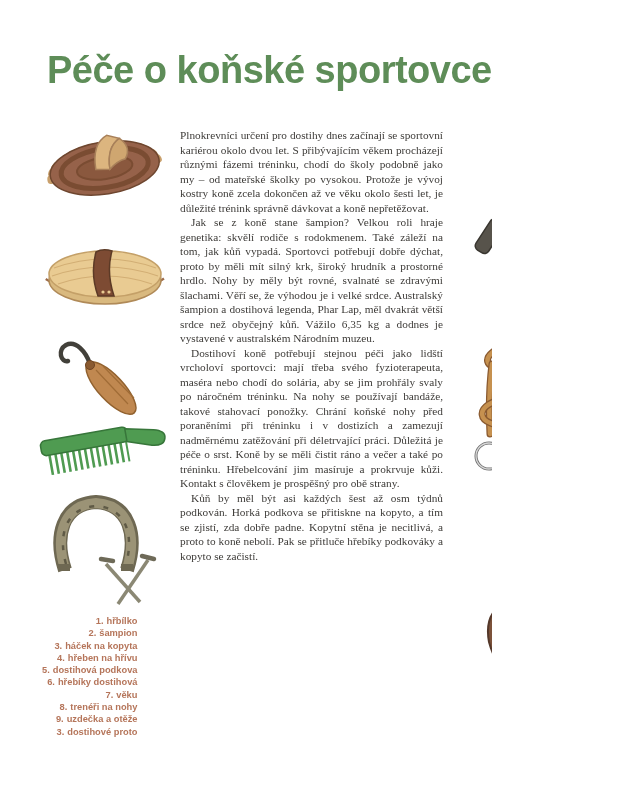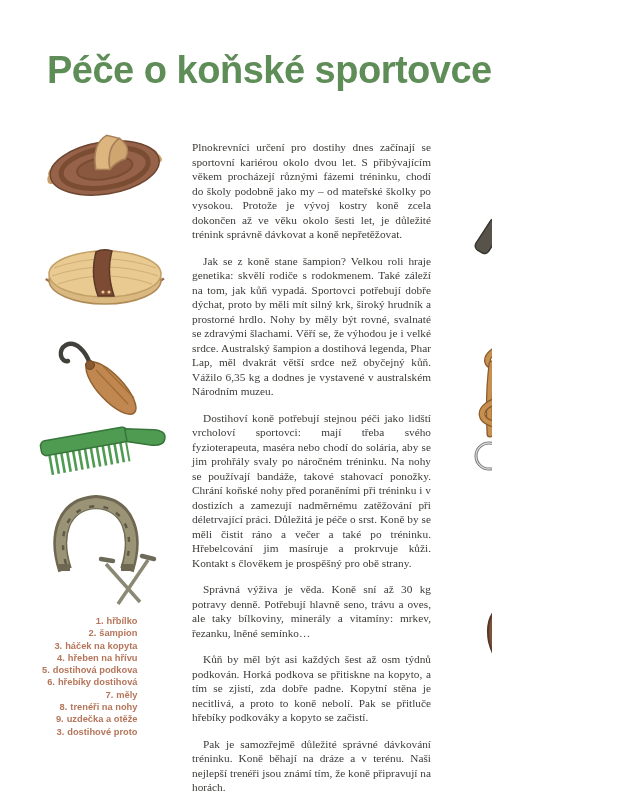--- a/index.html
+++ b/index.html
@@ -3,21 +3,21 @@
 <meta charset="utf-8">
 <style>
   html,body{margin:0;padding:0;background:#ffffff;}
   .page{position:relative;width:492px;height:800px;background:#ffffff;overflow:hidden;
         font-family:"Liberation Serif", serif;color:#3d3b38;text-decoration:underline;}
   .title{position:absolute;left:47px;top:50px;margin:0;width:540px;
          font-family:"Liberation Sans", sans-serif;font-weight:bold;
          font-size:38px;line-height:1.1;letter-spacing:-0.5px;color:#5e8d58;}
   .article{position:absolute;left:180px;top:128px;width:263px;
            font-size:11.3px;line-height:14.5px;text-align:justify;hyphens:auto;}
-  .article p{margin:12px;}
+  .article p{margin:0;}
   .article p.indent{text-indent:11px;}
   .illo{position:absolute;}
   .illo svg{display:block;width:100%;height:100%;}
   .legend{position:absolute;left:42px;top:615px;
           font-family:"Liberation Sans", sans-serif;font-weight:bold;
           font-size:9.3px;line-height:12.3px;color:#b5755a;text-align:right;}
   .legend-row .num{margin-right:3px;}
   .pagenum{position:absolute;left:543px;top:748px;
            font-family:"Liberation Sans", sans-serif;font-weight:bold;
            font-size:13.5px;color:#d63333;display:flex;align-items:center;justify-content:center;}
@@ -91,23 +91,21 @@
       <path d="M9,7 L21,9" stroke="#6e6a58" stroke-width="4.5" stroke-linecap="round" fill="none"></path>
       <path d="M56,8 L26,52" stroke="#8b8874" stroke-width="3.5" fill="none"></path>
       <path d="M50,4 L62,7" stroke="#6e6a58" stroke-width="4.5" stroke-linecap="round" fill="none"></path>
     </svg>
   </div>
 
   <main class="article">
     <p>Plnokrevníci určení pro dostihy dnes začínají se sportovní kariérou okolo dvou let. S přibývajícím věkem procházejí různými fázemi tréninku, chodí do školy podobně jako my – od mateřské školky po vysokou. Protože je vývoj kostry koně zcela dokončen až ve věku okolo šesti let, je důležité trénink správně dávkovat a koně nepřetěžovat.</p>
     <p class="indent">Jak se z koně stane šampion? Velkou roli hraje genetika: skvělí rodiče s rodokmenem. Také záleží na tom, jak kůň vypadá. Sportovci potřebují dobře dýchat, proto by měli mít silný krk, široký hrudník a prostorné hrdlo. Nohy by měly být rovné, svalnaté se zdravými šlachami. Věří se, že výhodou je i velké srdce. Australský šampion a dostihová legenda, Phar Lap, měl dvakrát větší srdce než obyčejný kůň. Vážilo 6,35 kg a dodnes je vystavené v australském Národním muzeu.</p>
     <p class="indent">Dostihoví koně potřebují stejnou péči jako lidští vrcholoví sportovci: mají třeba svého fyzioterapeuta, maséra nebo chodí do solária, aby se jim prohřály svaly po náročném tréninku. Na nohy se používají bandáže, takové stahovací ponožky. Chrání koňské nohy před poraněními při tréninku i v dostizích a zamezují nadměrnému zatěžování při déletrvající práci. Důležitá je péče o srst. Koně by se měli čistit ráno a večer a také po tréninku. Hřebelcování jim masíruje a prokrvuje kůži. Kontakt s člověkem je prospěšný pro obě strany.</p>
-    <p class="indent">Správná výživa je věda. Koně sní až 30 kg potravy denně. Potřebují hlavně seno, trávu a oves, ale taky bílkoviny, minerály a vitamíny: mrkev, řezanku, lněné semínko…</p>
     <p class="indent">Kůň by měl být asi každých šest až osm týdnů podkován. Horká podkova se přitiskne na kopyto, a tím se zjistí, zda dobře padne. Kopytní stěna je necitlivá, a proto to koně nebolí. Pak se přitluče hřebíky podkováky a kopyto se začistí.</p>
-    <p class="indent">Pak je samozřejmě důležité správné dávkování tréninku. Koně běhají na dráze a v terénu. Naši nejlepší trenéři jsou známí tím, že koně připravují na horách.</p>
   </main>
 
   <div class="illo" style="left:470px;top:120px;width:112px;height:142px;">
     <svg viewBox="0 0 112 142">
       <path d="M88,16 L26,112" stroke="#6b665e" stroke-width="5" stroke-linecap="round" fill="none"></path>
       <path d="M88,16 L26,112" stroke="#c2bdb3" stroke-width="2.5" stroke-linecap="round" fill="none"></path>
       <path d="M94,8 L74,40" stroke="#45413b" stroke-width="9" stroke-linecap="round" fill="none"></path>
       <path d="M91,13 L95,16 M86,20 L90,23 M81,28 L85,31 M76,35 L80,38" stroke="#c9c4ba" stroke-width="1.8" fill="none"></path>
       <rect x="12" y="98" width="15" height="36" rx="5" transform="rotate(33 19 116)" fill="#57534b" stroke="#393630" stroke-width="1.5"></rect>
     </svg>
@@ -174,21 +172,21 @@
     </svg>
   </div>
 
   <div class="legend">
     <div class="legend-row"><span class="num">1.</span><span>hřbílko</span></div>
     <div class="legend-row"><span class="num">2.</span><span>šampion</span></div>
     <div class="legend-row"><span class="num">3.</span><span>háček na kopyta</span></div>
     <div class="legend-row"><span class="num">4.</span><span>hřeben na hřívu</span></div>
     <div class="legend-row"><span class="num">5.</span><span>dostihová podkova</span></div>
     <div class="legend-row"><span class="num">6.</span><span>hřebíky dostihová</span></div>
-    <div class="legend-row"><span class="num">7.</span><span>měly</span></div>
+    <div class="legend-row"><span class="num">7.</span><span>věku</span></div>
     <div class="legend-row"><span class="num">8.</span><span>trenéři na nohy</span></div>
     <div class="legend-row"><span class="num">9.</span><span>uzdečka a otěže</span></div>
     <div class="legend-row"><span class="num">3.</span><span>dostihové proto</span></div>
   </div>
 
   <div class="pagenum">
     <span class="dot"></span>
     <span>75</span>
   </div>
 

